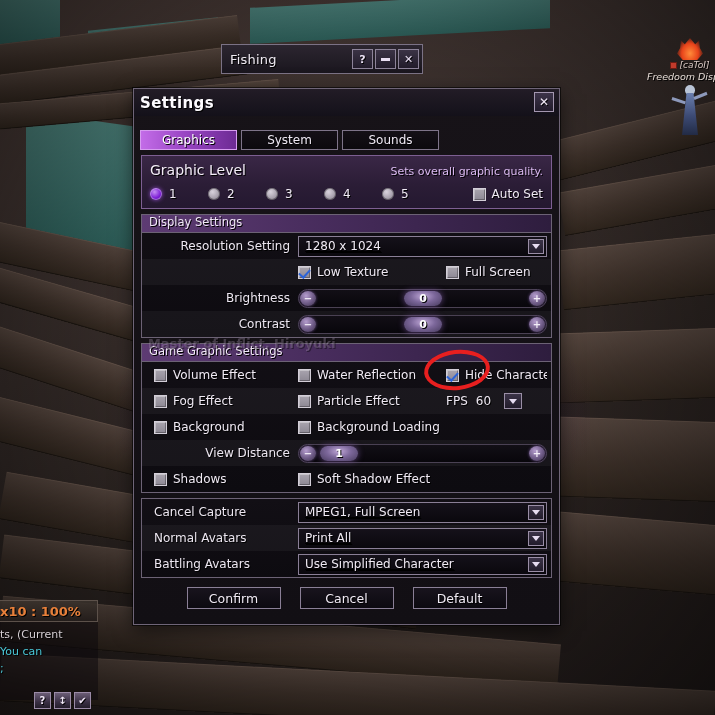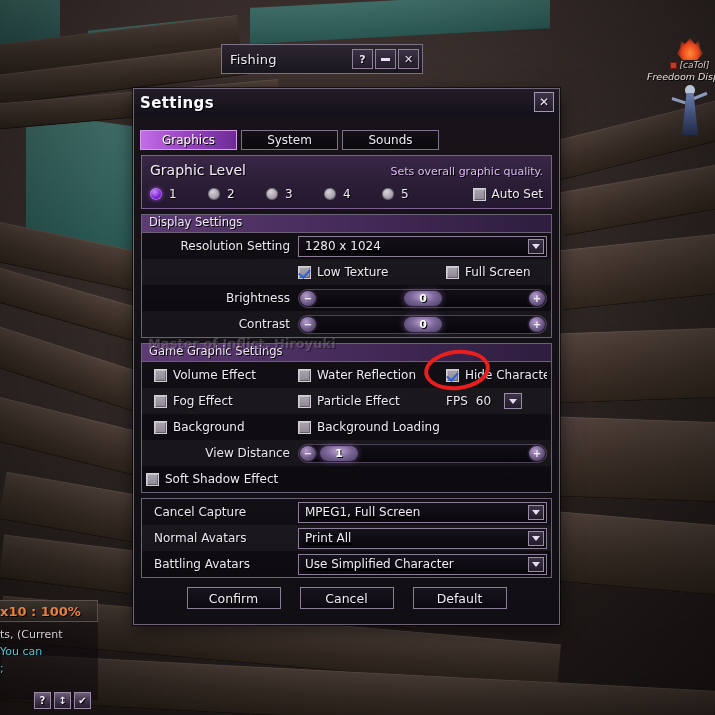--- a/index.html
+++ b/index.html
@@ -514,20 +514,24 @@
       <div class="row alt">
         <span class="row-lbl w-right">View Distance</span>
         <div class="slider">
           <span class="sl-btn sl-minus">−</span>
           <span class="sl-knob" style="left:21px;">1</span>
           <span class="sl-btn sl-plus">+</span>
         </div>
       </div>
 
       <div class="cols3">
+        <div class="c1">
+          <span class="chk"></span>
+          <span class="chk-lbl">Shadows</span>
+        </div>
         <div class="c2">
           <span class="chk"></span>
           <span class="chk-lbl">Soft Shadow Effect</span>
         </div>
         <div class="c3"></div>
       </div>
     </div>
 
     <div class="panel">
       <div class="row">

